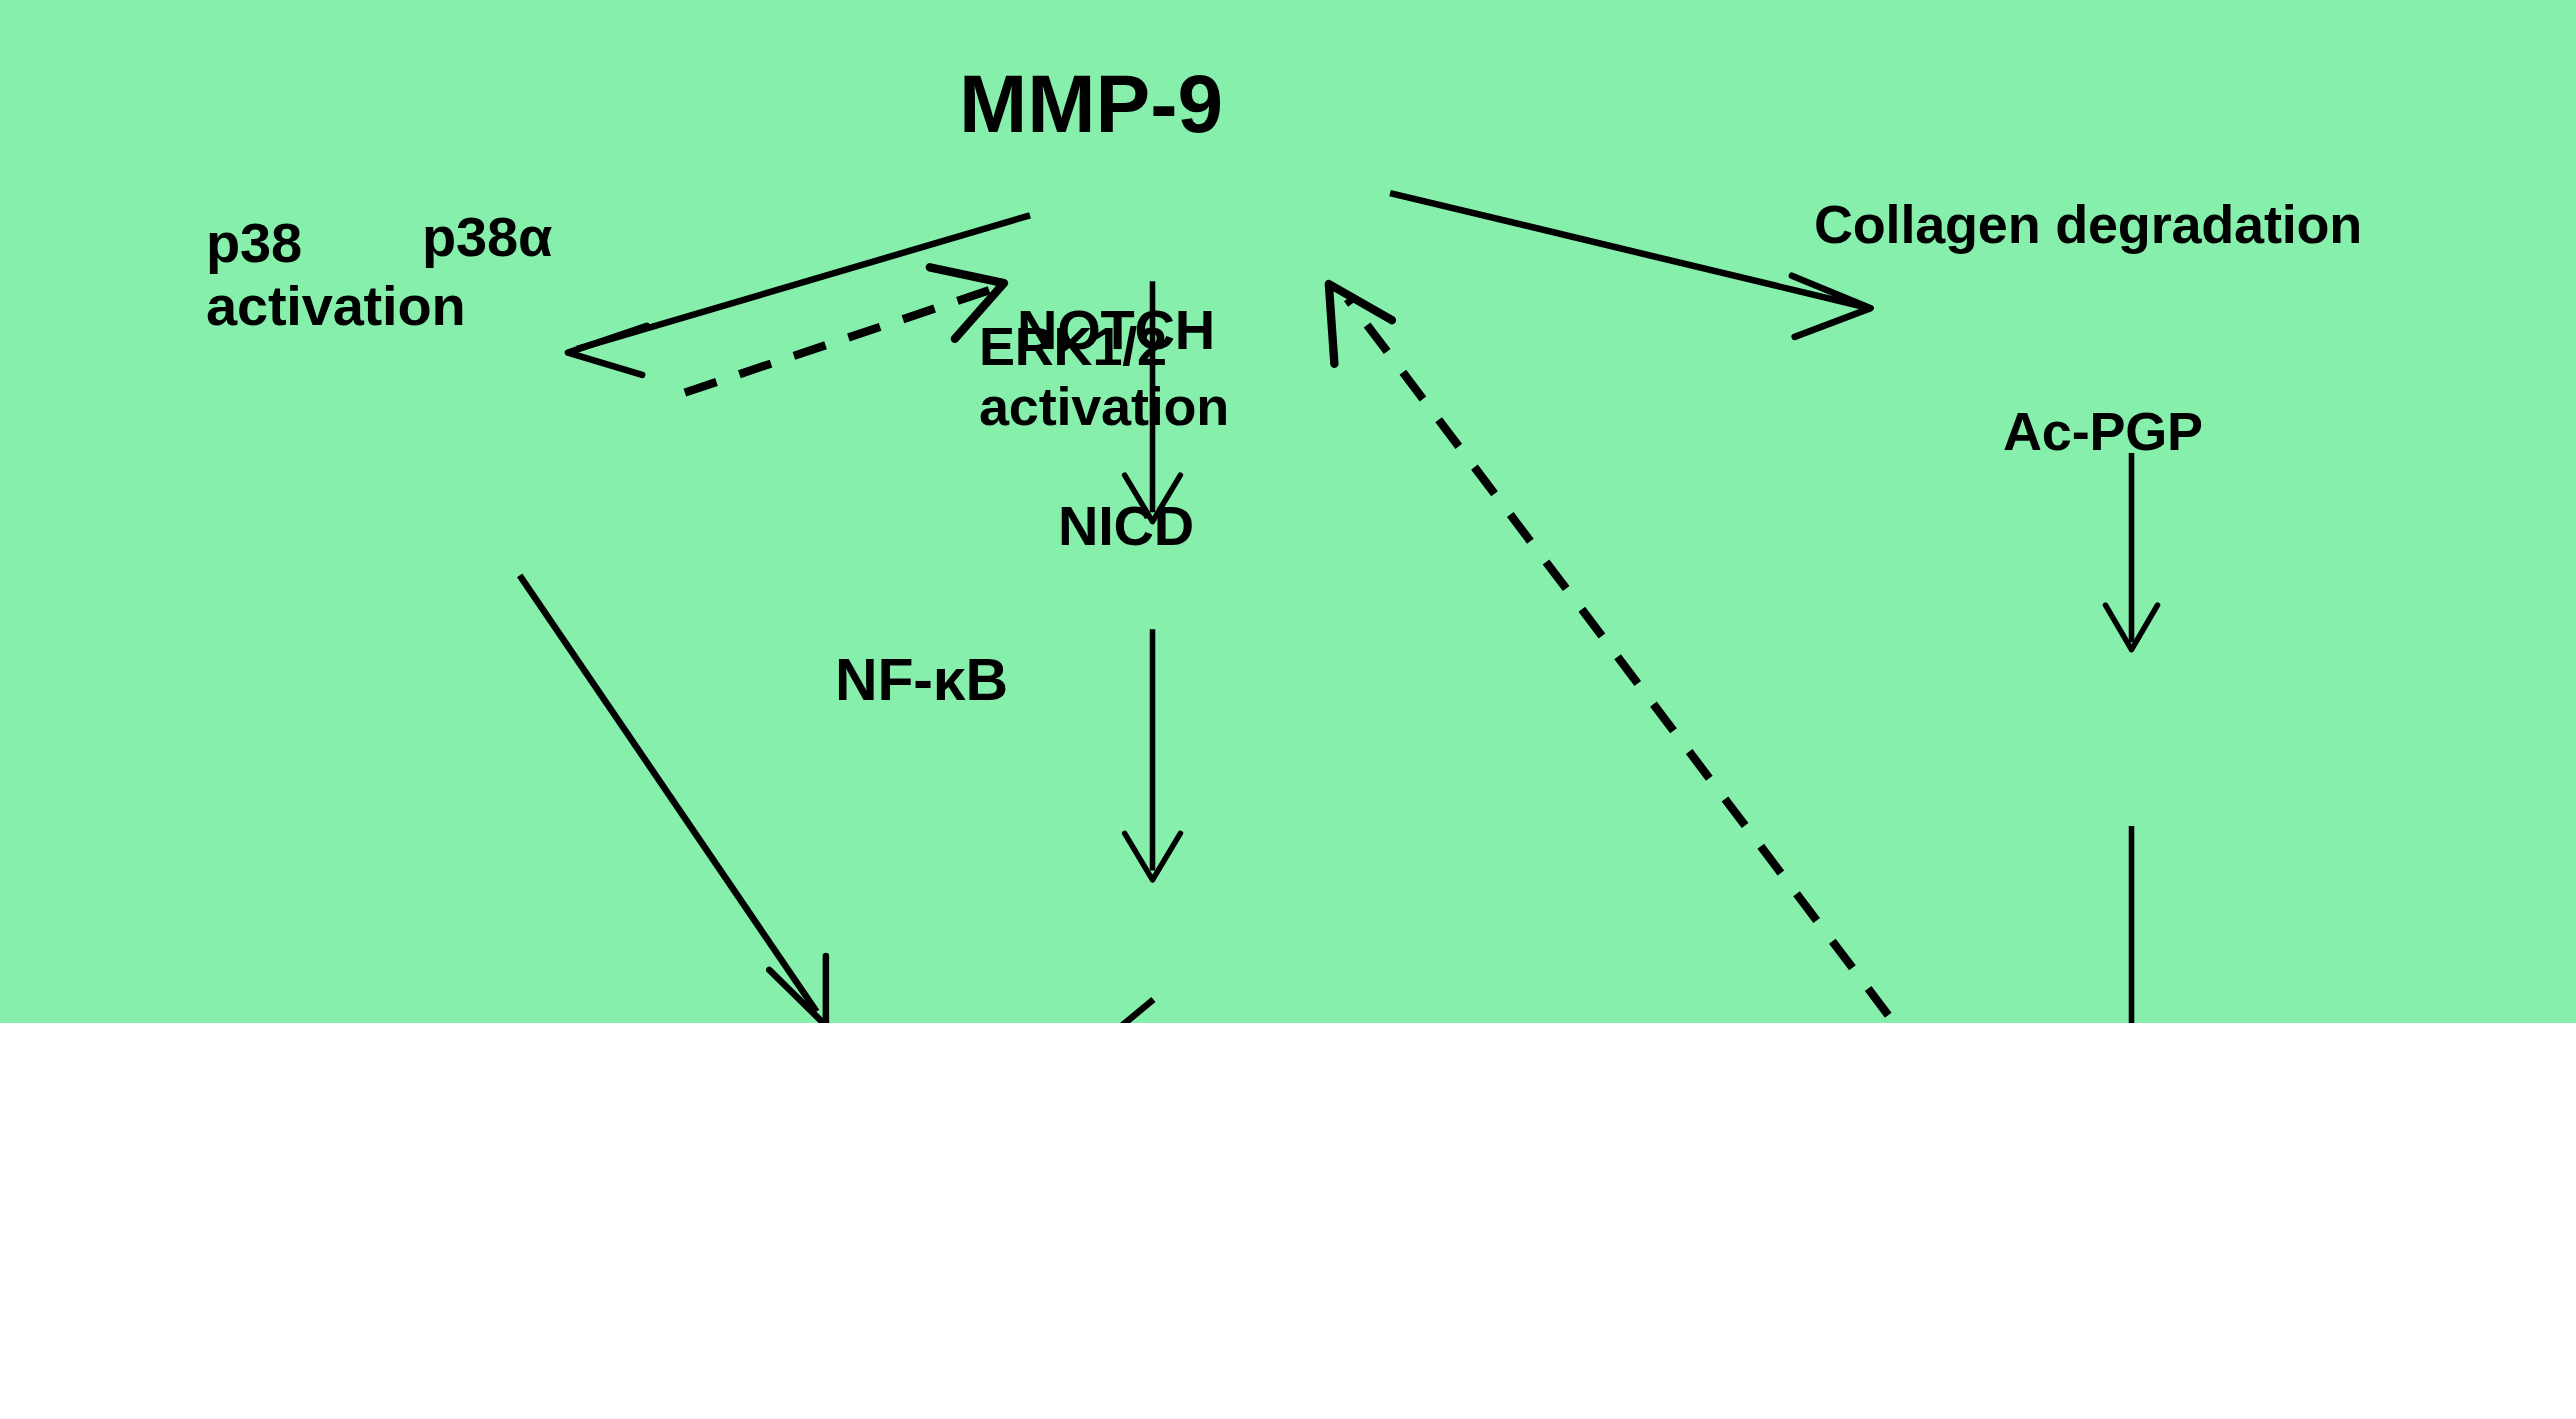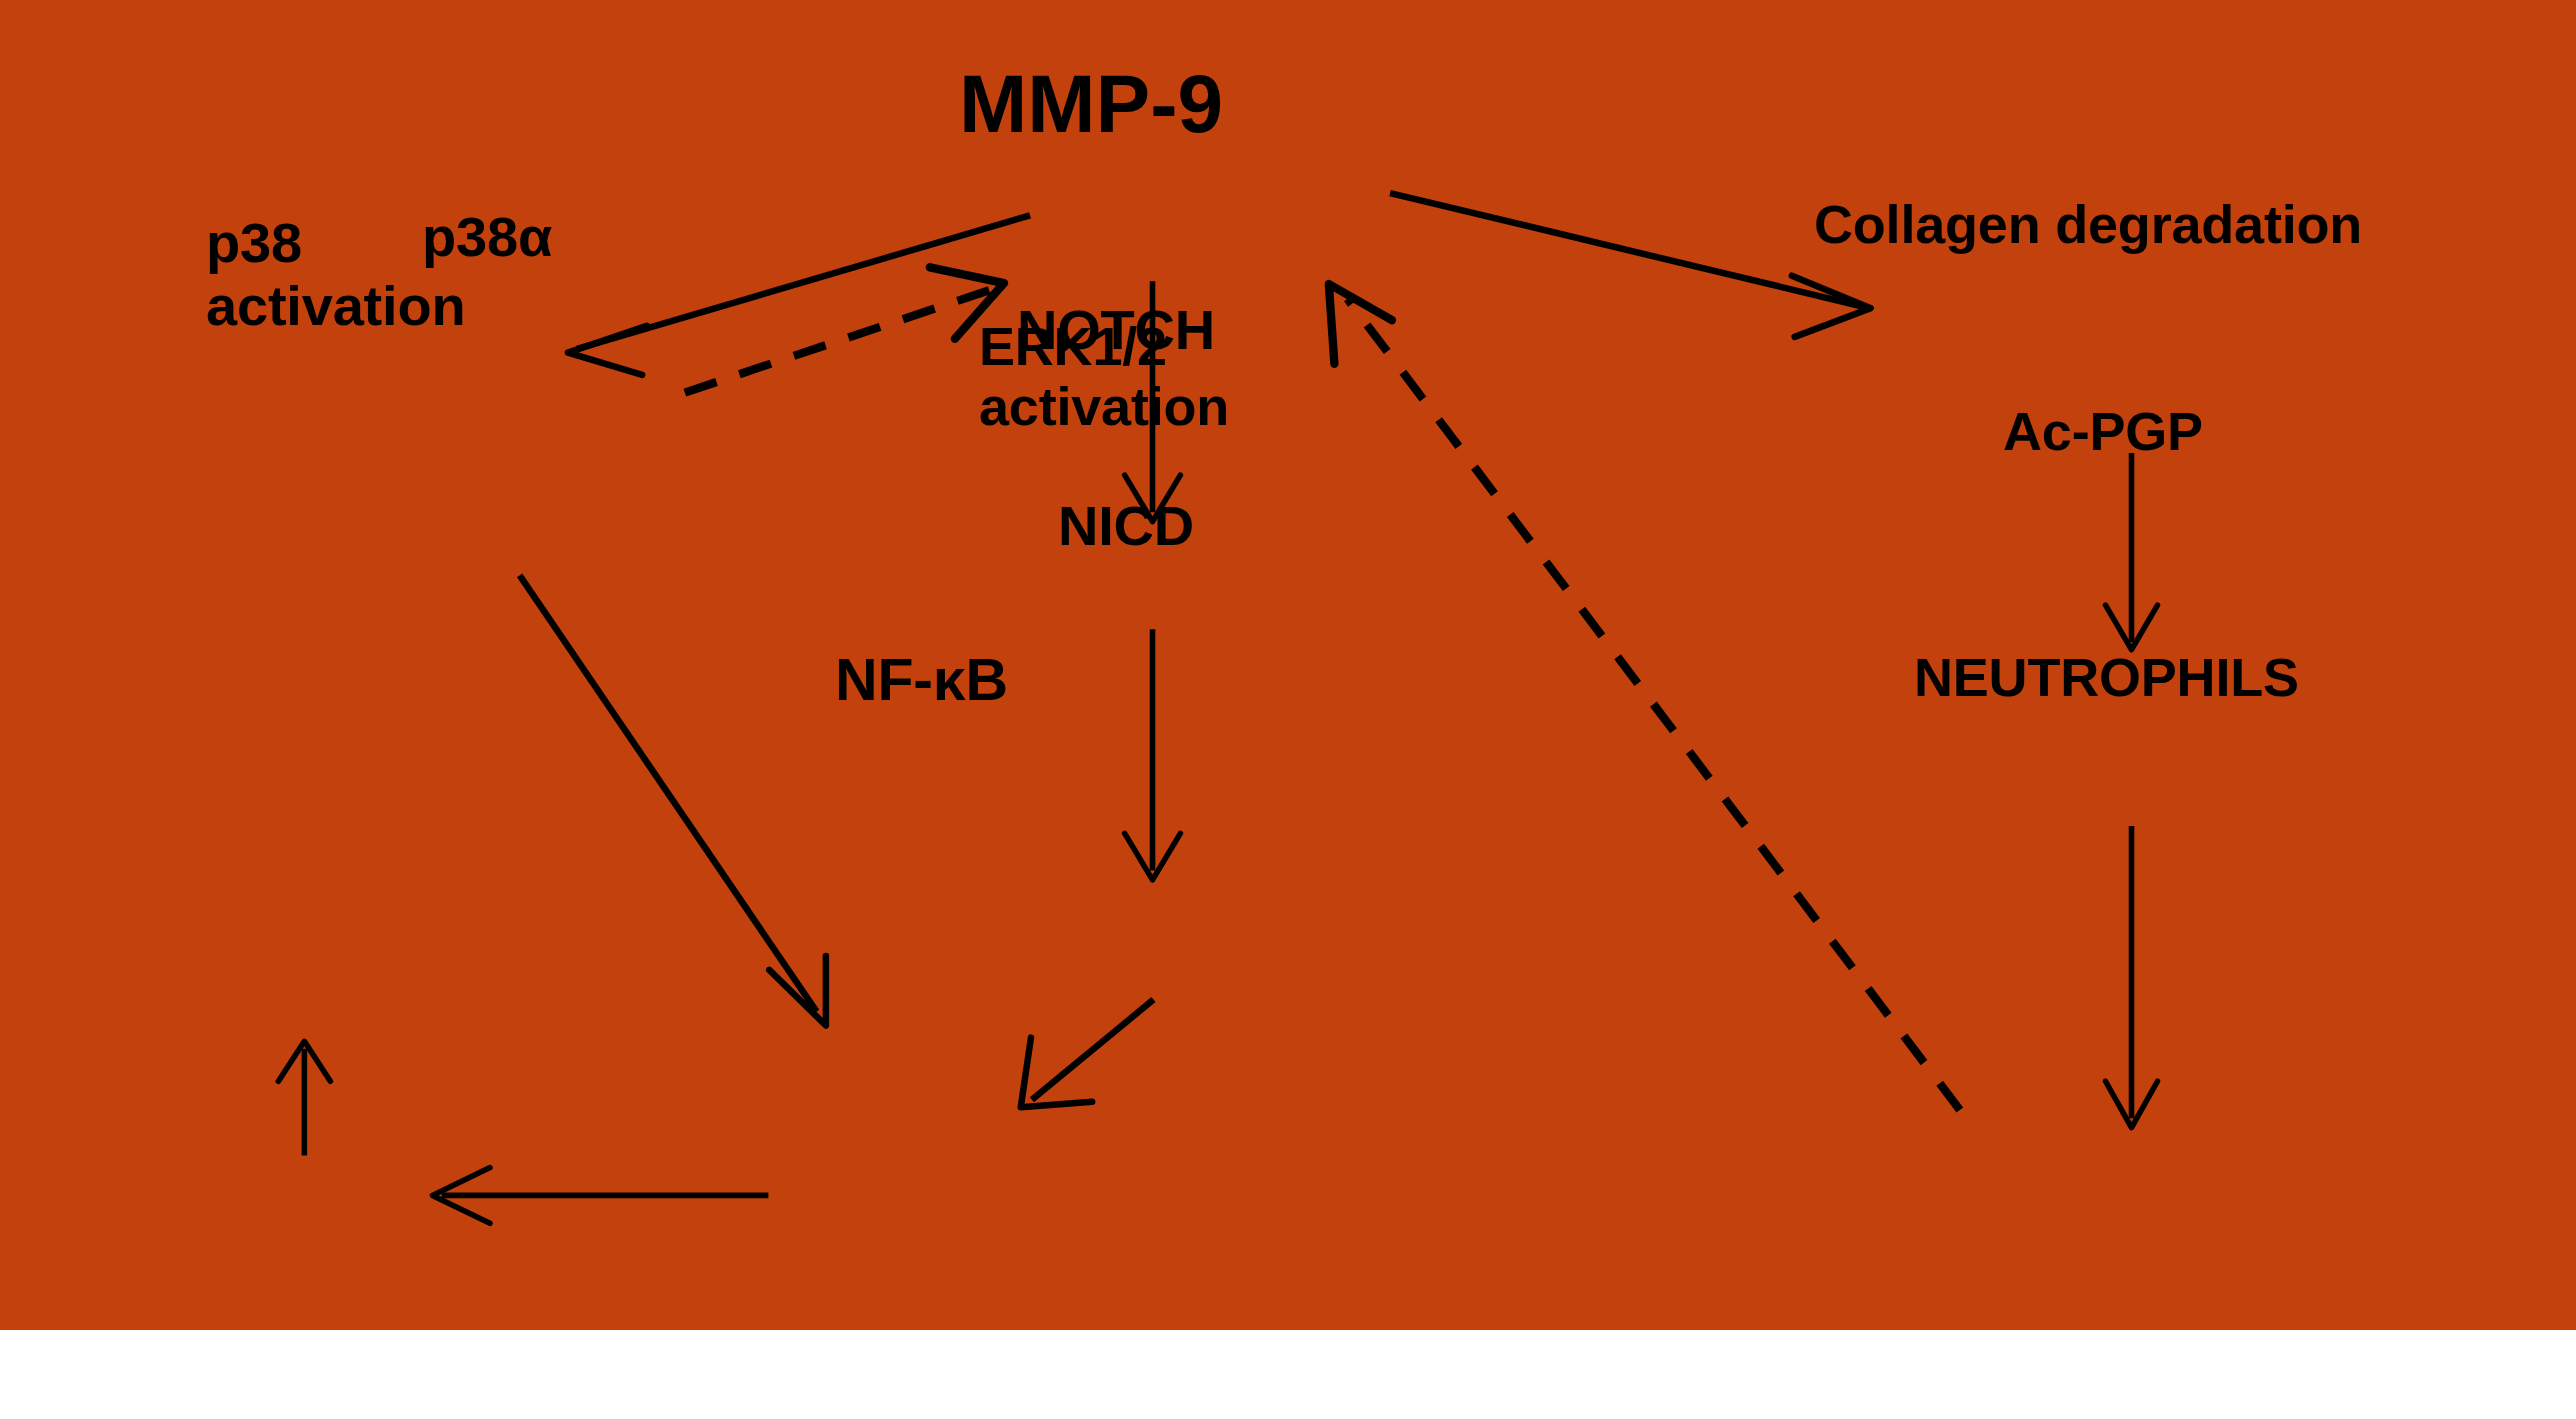--- a/index.html
+++ b/index.html
@@ -3,22 +3,22 @@
 <meta charset="utf-8">
 <style>
   html, body {
     margin: 0;
     padding: 0;
     background: #ffffff;
   }
   #stage {
     position: relative;
     width: 2576px;
-    height: 1330px;
-    background: #c2410c;
+    height: 1023px;
+    background: #86efac;
     overflow: hidden;
     font-family: "Liberation Sans", sans-serif;
   }
   svg.layer {
     position: absolute;
     inset: 0;
     width: 2576px;
     height: 1420px;
   }
   .node-label {
@@ -130,16 +130,15 @@
 
 
 
   <div class="node-label n-erk">ERK1/2
 activation</div>
 
   <div class="node-label n-collagen cond">Collagen degradation</div>
 
   <div class="node-label n-acpgp cond">Ac-PGP</div>
 
-  <div class="node-label n-neutro cond">NEUTROPHILS</div>
 
 </div>
 
 
 </body></html>

